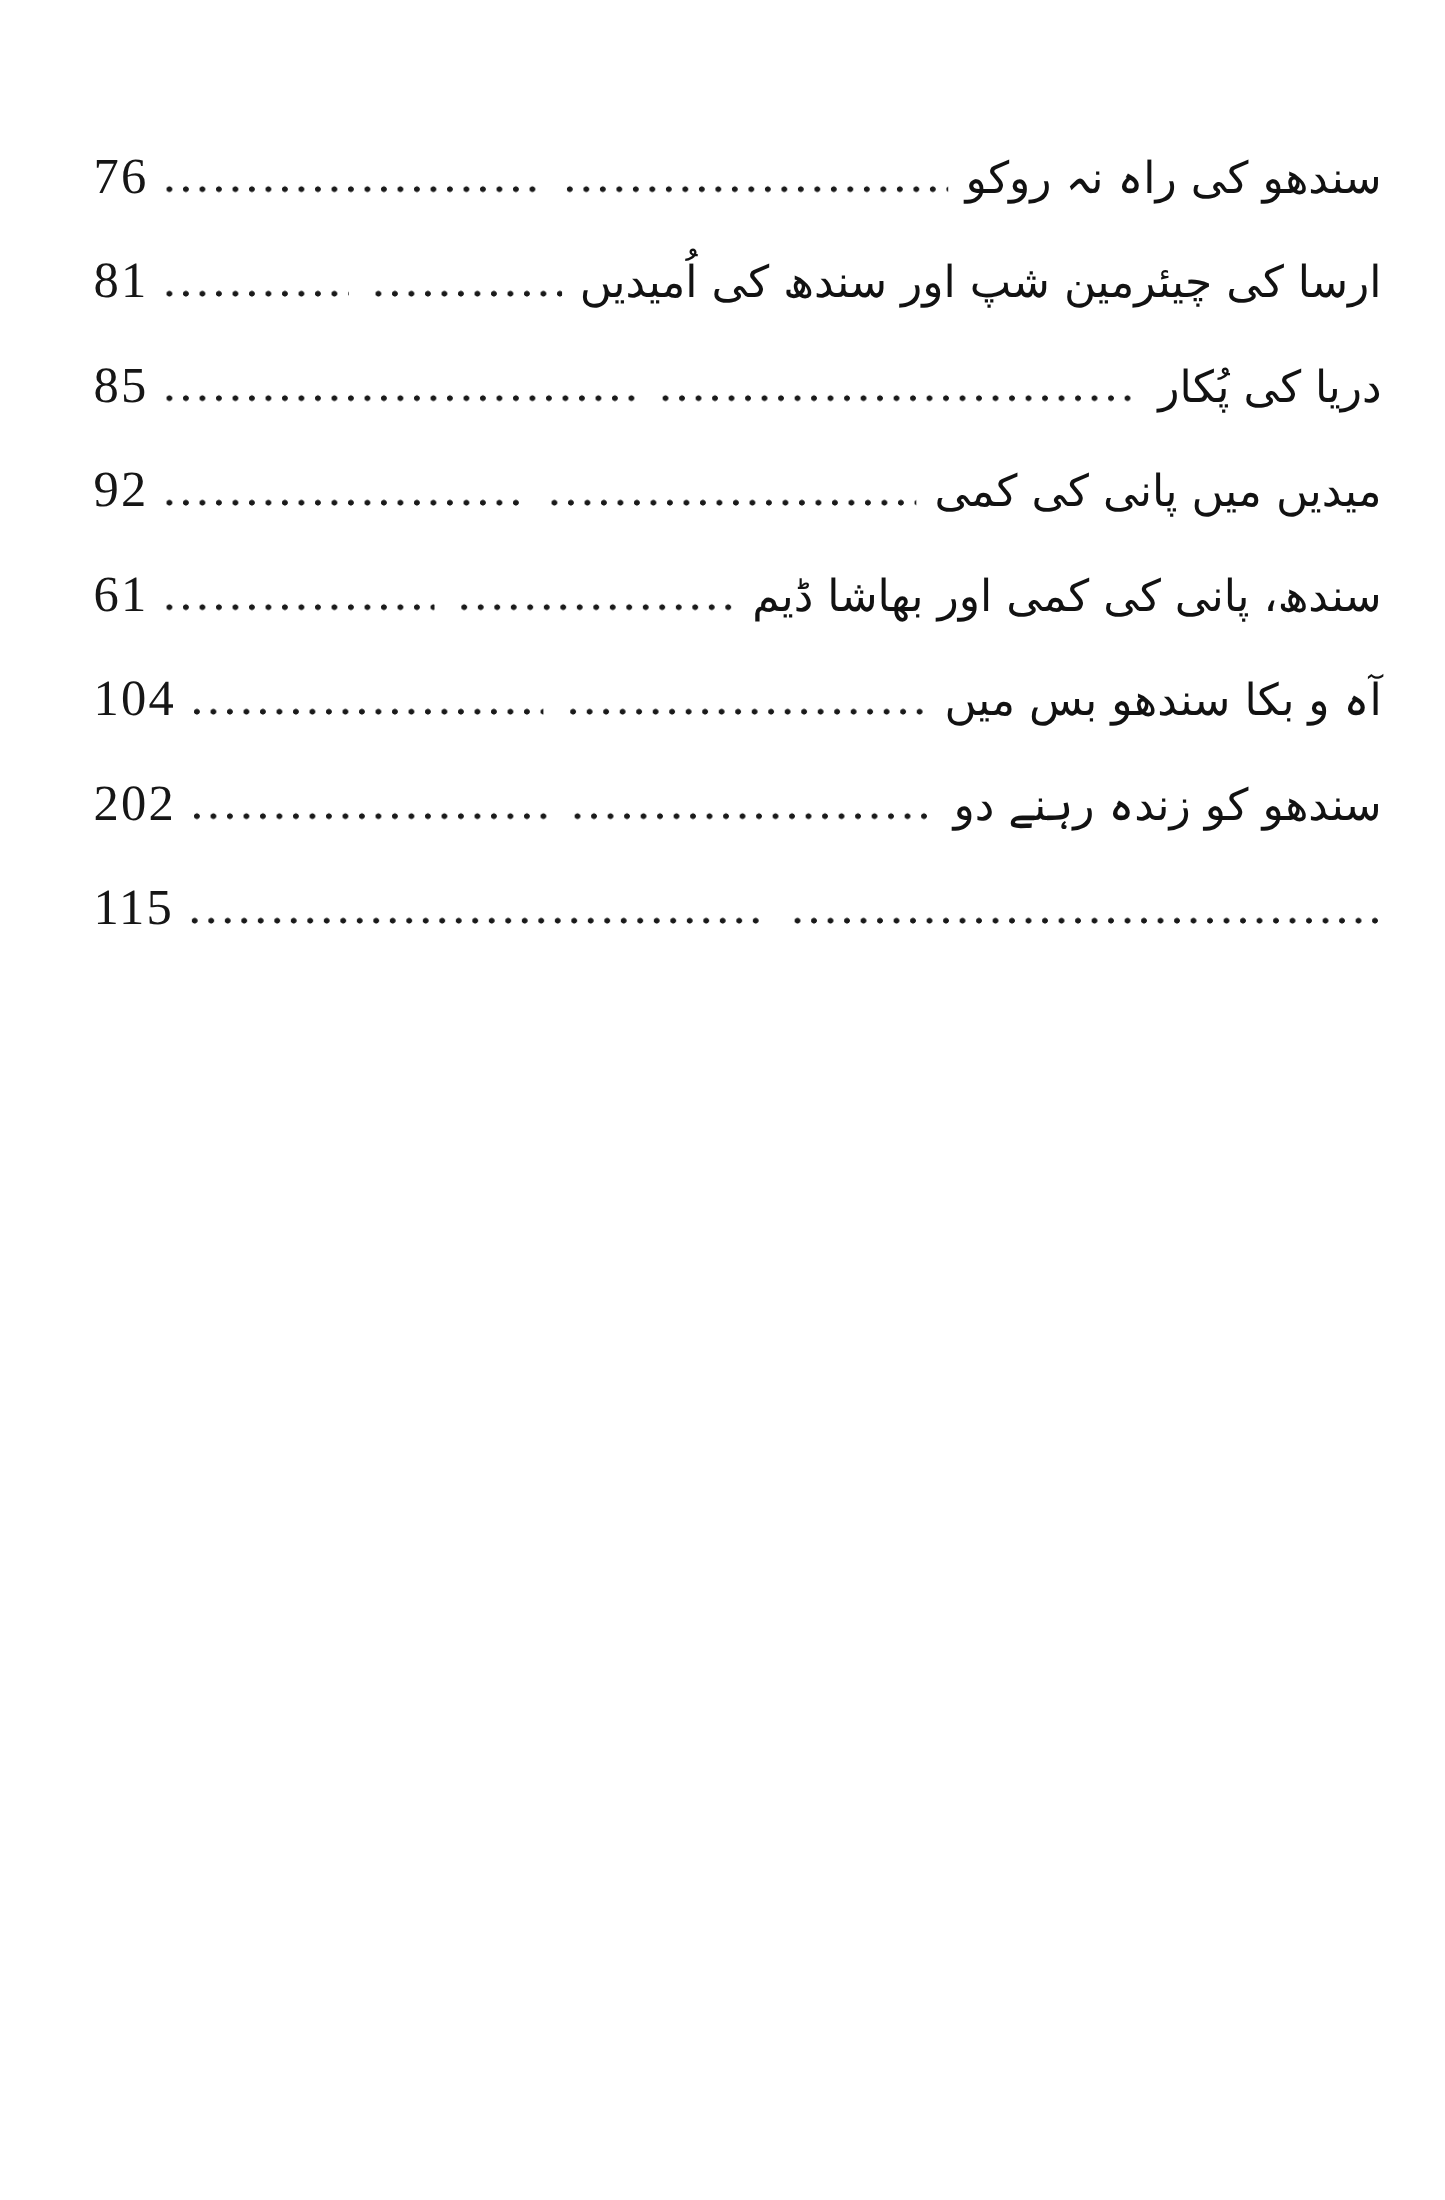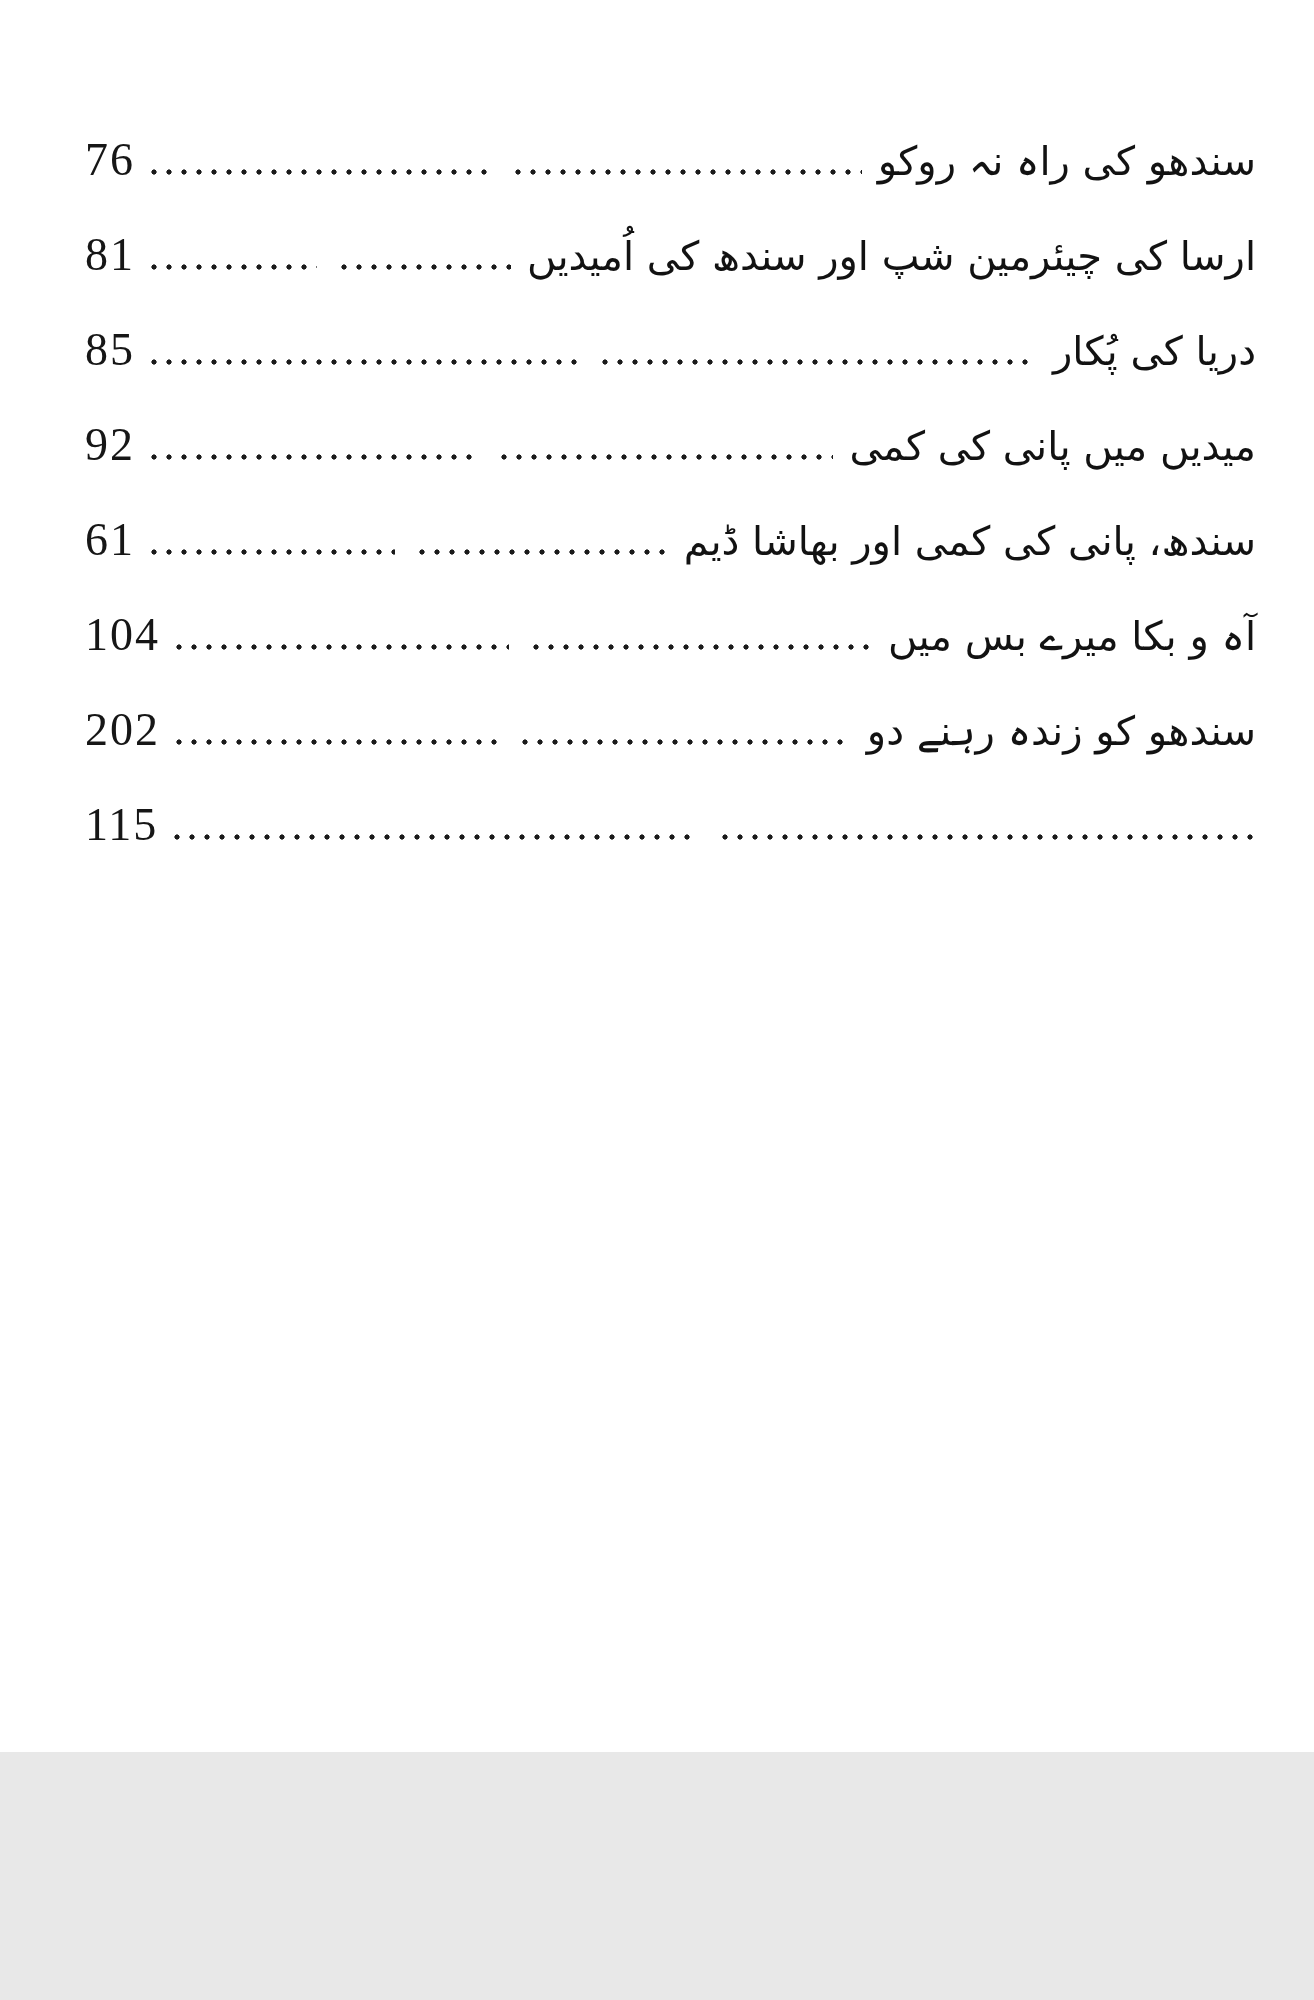--- a/index.html
+++ b/index.html
@@ -3,21 +3,21 @@
 <meta charset="utf-8">
 <style>
   html, body {
     margin: 0;
     padding: 0;
     background: #e8e8e8;
   }
   .page {
     position: relative;
     width: 1314px;
-    height: 1752px;
+    height: 2000px;
     margin: 0 auto;
     background: #ffffff;
     overflow: hidden;
     font-family: "Liberation Serif", serif;
     color: #141414;
     text-align: center;
   }
   .toc {
     position: absolute;
     top: 112px;
@@ -127,21 +127,21 @@
       <span class="entry-title" dir="rtl">سندھ، پانی کی کمی اور بھاشا ڈیم</span>
     </div>
 
     <div class="toc-row">
       <span class="page-num">104</span>
       <span class="leader">
           <span class="dots seg-a"></span>
           <span class="mid-gap"></span>
           <span class="dots seg-b"></span>
         </span>
-      <span class="entry-title" dir="rtl">آہ و بکا میرے بس میں</span>
+      <span class="entry-title" dir="rtl">آہ و بکا سندھو بس میں</span>
     </div>
 
     <div class="toc-row">
       <span class="page-num">202</span>
       <span class="leader">
           <span class="dots seg-a"></span>
           <span class="mid-gap"></span>
           <span class="dots seg-b"></span>
         </span>
       <span class="entry-title" dir="rtl">سندھو کو زندہ رہنے دو</span>

